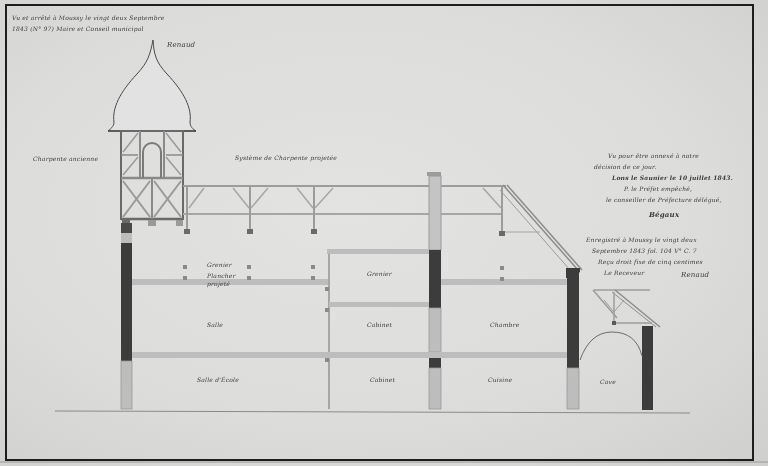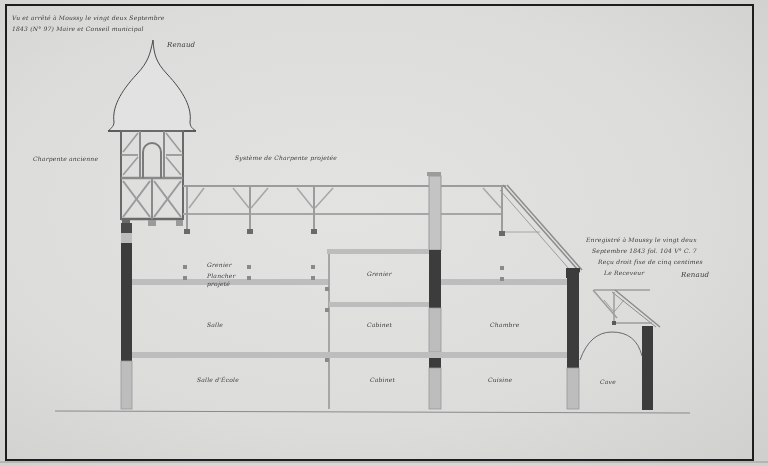--- a/index.html
+++ b/index.html
@@ -164,20 +164,28 @@
     </g>
   </svg>
 
   <div class="note-block" style="left:12px; top:12px;">
     <span class="hand tiny line" style="position:relative;">Vu et arrêté à Moussy le vingt deux Septembre</span>
     <span class="hand tiny line" style="position:relative;">1843 (N° 97) Maire et Conseil municipal</span>
     <span class="hand small line" style="position:relative; left:155px; top:6px;">Renaud</span>
   </div>
 
 
+  <div class="note-block" style="left:594px; top:150px;">
+    <span class="hand tiny line" style="position:relative; left:14px;">Vu pour être annexé à notre</span>
+    <span class="hand tiny line" style="position:relative;">décision de ce jour.</span>
+    <span class="hand tiny bold line" style="position:relative; left:18px;">Lons le Saunier le 10 juillet 1843.</span>
+    <span class="hand tiny line" style="position:relative; left:30px;">P. le Préfet empêché,</span>
+    <span class="hand tiny line" style="position:relative; left:12px;">le conseiller de Préfecture délégué,</span>
+    <span class="hand small bold line" style="position:relative; left:55px; top:4px;">Bégaux</span>
+  </div>
 
   <div class="note-block" style="left:586px; top:234px;">
     <span class="hand tiny line" style="position:relative;">Enregistré à Moussy le vingt deux</span>
     <span class="hand tiny line" style="position:relative; left:6px;">Septembre 1843 fol. 104 V° C. 7</span>
     <span class="hand tiny line" style="position:relative; left:12px;">Reçu droit fixe de cinq centimes</span>
     <span class="hand tiny line" style="position:relative; left:18px;">Le Receveur</span>
     <span class="hand small line" style="position:relative; left:95px; top:-8px;">Renaud</span>
   </div>
 
   <span class="hand tiny" style="left:33px; top:155px;">Charpente ancienne</span>

